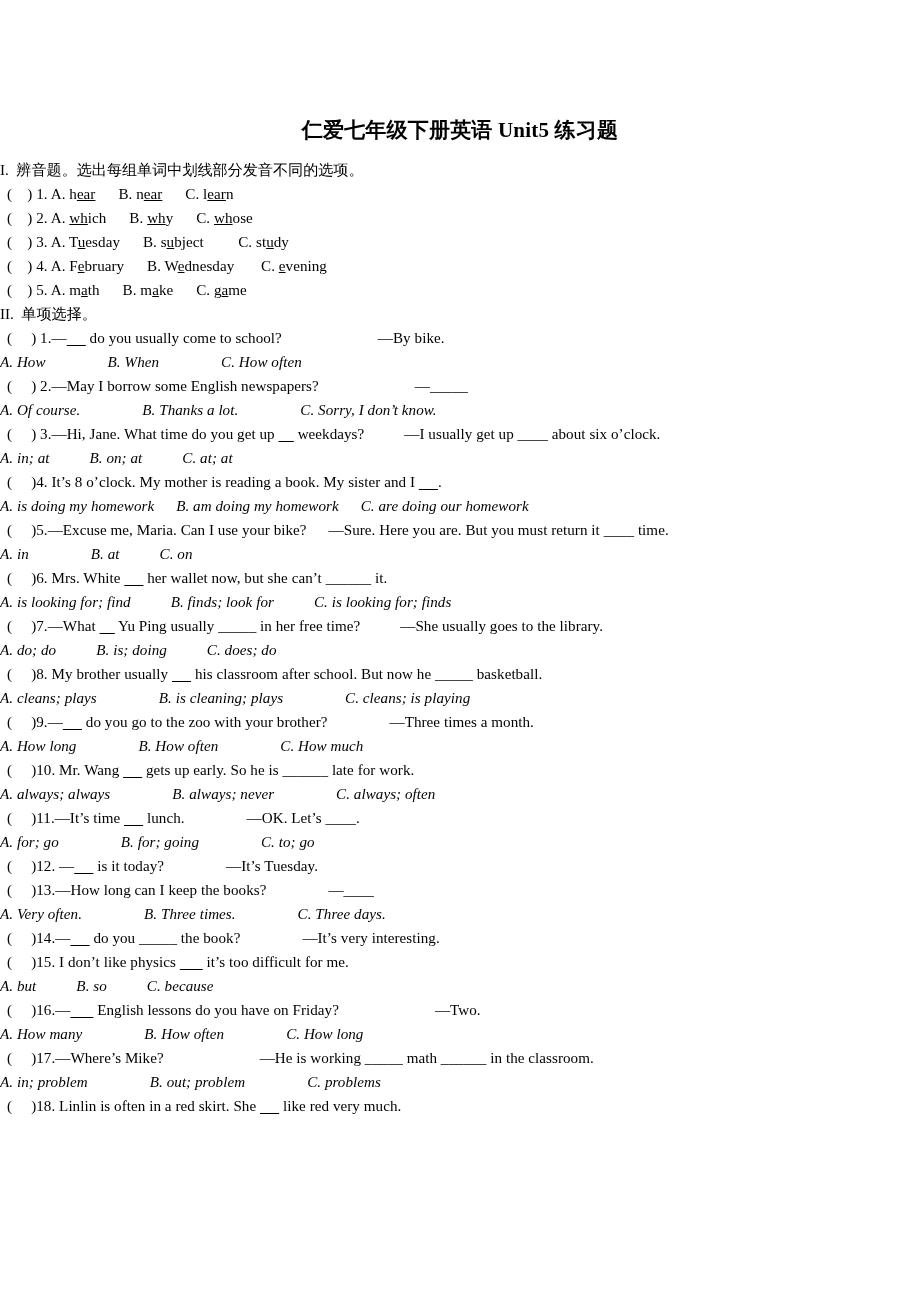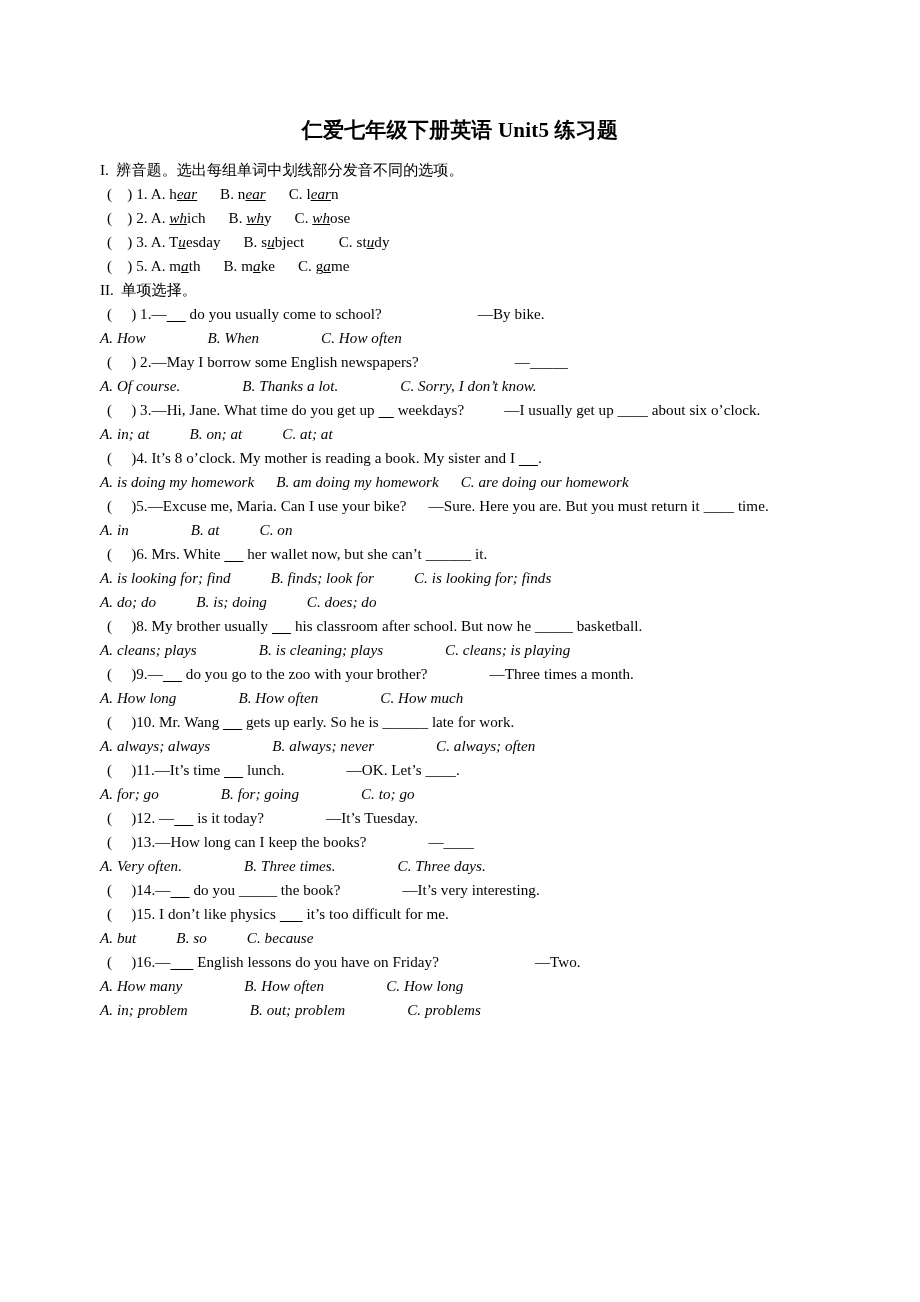--- a/index.html
+++ b/index.html
@@ -24,21 +24,20 @@
   .title {
     text-align: center;
     font-size: 21px;
     font-weight: bold;
     margin: 0;
     padding-top: 117px;
     letter-spacing: 0.2px;
     line-height: 1.25;
   }
   .body-block {
-    padding-left: 100px;
     padding-right: 40px;
     padding-top: 15px;
   }
   .line {
     font-size: 15.1px;
     line-height: 24px;
     white-space: pre;
     letter-spacing: 0.05px;
   }
   .sec-head {
@@ -50,21 +49,20 @@
     padding-left: 7px;
   }
   .opt-line {
     padding-left: 0px;
     font-style: italic;
   }
   u {
     text-decoration: underline;
     text-decoration-thickness: 1px;
     text-underline-offset: 1px;
-    font-style: italic;
   }
   .blank {
     text-decoration: underline;
     text-decoration-thickness: 1px;
     text-underline-offset: 2px;
   }
   .tab-s  { display: inline-block; width: 22px; }
   .tab-m  { display: inline-block; width: 40px; }
   .tab-l  { display: inline-block; width: 62px; }
   .tab-xl { display: inline-block; width: 96px; }
@@ -76,51 +74,55 @@
 
   <h1 class="title">仁爱七年级下册英语 Unit5 练习题</h1>
 
   <div class="body-block">
 
     <div class="sec-head">I.  辨音题。选出每组单词中划线部分发音不同的选项。</div>
     <div id="sec1-items">
         <div class="line q-line"><span>(    ) 1. A. h</span><u>ear</u><span>      B. n</span><u>ear</u><span>      C. l</span><u>ear</u><span>n</span></div>
         <div class="line q-line"><span>(    ) 2. A. </span><u>wh</u><span>ich      B. </span><u>wh</u><span>y      C. </span><u>wh</u><span>ose</span></div>
         <div class="line q-line"><span>(    ) 3. A. T</span><u>u</u><span>esday      B. s</span><u>u</u><span>bject         C. st</span><u>u</u><span>dy</span></div>
+        <div class="line q-line"><span>(    ) 4. A. F</span><u>e</u><span>bruary      B. W</span><u>e</u><span>dnesday       C. </span><u>e</u><span>vening</span></div>
         <div class="line q-line"><span>(    ) 5. A. m</span><u>a</u><span>th      B. m</span><u>a</u><span>ke      C. g</span><u>a</u><span>me</span></div>
       </div>
 
     <div class="sec-head">II.  单项选择。</div>
     <div id="sec2-items">
         <div class="line q-line"><span>(     ) 1.—</span><span class="blank">&nbsp;&nbsp;&nbsp;&nbsp;&nbsp;</span><span> do you usually come to school?</span><span class="tab-xl"></span><span>—By bike.</span></div>
         <div class="line opt-line"><span>A. How</span><span class="tab-l"></span><span>B. When</span><span class="tab-l"></span><span>C. How often</span></div>
         <div class="line q-line"><span>(     ) 2.—May I borrow some English newspapers?</span><span class="tab-xl"></span><span>—_____</span></div>
         <div class="line opt-line"><span>A. Of course.</span><span class="tab-l"></span><span>B. Thanks a lot.</span><span class="tab-l"></span><span>C. Sorry, I don’t know.</span></div>
         <div class="line q-line"><span>(     ) 3.—Hi, Jane. What time do you get up </span><span class="blank">&nbsp;&nbsp;&nbsp;&nbsp;</span><span> weekdays?</span><span class="tab-m"></span><span>—I usually get up ____ about six o’clock.</span></div>
         <div class="line opt-line"><span>A. in; at</span><span class="tab-m"></span><span>B. on; at</span><span class="tab-m"></span><span>C. at; at</span></div>
         <div class="line q-line"><span>(     )4. It’s 8 o’clock. My mother is reading a book. My sister and I </span><span class="blank">&nbsp;&nbsp;&nbsp;&nbsp;&nbsp;</span><span>.</span></div>
         <div class="line opt-line"><span>A. is doing my homework</span><span class="tab-s"></span><span>B. am doing my homework</span><span class="tab-s"></span><span>C. are doing our homework</span></div>
         <div class="line q-line"><span>(     )5.—Excuse me, Maria. Can I use your bike?</span><span class="tab-s"></span><span>—Sure. Here you are. But you must return it ____ time.</span></div>
         <div class="line opt-line"><span>A. in</span><span class="tab-l"></span><span>B. at</span><span class="tab-m"></span><span>C. on</span></div>
         <div class="line q-line"><span>(     )6. Mrs. White </span><span class="blank">&nbsp;&nbsp;&nbsp;&nbsp;&nbsp;</span><span> her wallet now, but she can’t ______ it.</span></div>
         <div class="line opt-line"><span>A. is looking for; find</span><span class="tab-m"></span><span>B. finds; look for</span><span class="tab-m"></span><span>C. is looking for; finds</span></div>
+        <div class="line q-line"><span>(     )7.—What </span><span class="blank">&nbsp;&nbsp;&nbsp;&nbsp;</span><span> Yu Ping usually _____ in her free time?</span><span class="tab-m"></span><span>—She usually goes to the library.</span></div>
         <div class="line opt-line"><span>A. do; do</span><span class="tab-m"></span><span>B. is; doing</span><span class="tab-m"></span><span>C. does; do</span></div>
         <div class="line q-line"><span>(     )8. My brother usually </span><span class="blank">&nbsp;&nbsp;&nbsp;&nbsp;&nbsp;</span><span> his classroom after school. But now he _____ basketball.</span></div>
         <div class="line opt-line"><span>A. cleans; plays</span><span class="tab-l"></span><span>B. is cleaning; plays</span><span class="tab-l"></span><span>C. cleans; is playing</span></div>
         <div class="line q-line"><span>(     )9.—</span><span class="blank">&nbsp;&nbsp;&nbsp;&nbsp;&nbsp;</span><span> do you go to the zoo with your brother?</span><span class="tab-l"></span><span>—Three times a month.</span></div>
         <div class="line opt-line"><span>A. How long</span><span class="tab-l"></span><span>B. How often</span><span class="tab-l"></span><span>C. How much</span></div>
         <div class="line q-line"><span>(     )10. Mr. Wang </span><span class="blank">&nbsp;&nbsp;&nbsp;&nbsp;&nbsp;</span><span> gets up early. So he is ______ late for work.</span></div>
         <div class="line opt-line"><span>A. always; always</span><span class="tab-l"></span><span>B. always; never</span><span class="tab-l"></span><span>C. always; often</span></div>
         <div class="line q-line"><span>(     )11.—It’s time </span><span class="blank">&nbsp;&nbsp;&nbsp;&nbsp;&nbsp;</span><span> lunch.</span><span class="tab-l"></span><span>—OK. Let’s ____.</span></div>
         <div class="line opt-line"><span>A. for; go</span><span class="tab-l"></span><span>B. for; going</span><span class="tab-l"></span><span>C. to; go</span></div>
         <div class="line q-line"><span>(     )12. —</span><span class="blank">&nbsp;&nbsp;&nbsp;&nbsp;&nbsp;</span><span> is it today?</span><span class="tab-l"></span><span>—It’s Tuesday.</span></div>
         <div class="line q-line"><span>(     )13.—How long can I keep the books?</span><span class="tab-l"></span><span>—____</span></div>
         <div class="line opt-line"><span>A. Very often.</span><span class="tab-l"></span><span>B. Three times.</span><span class="tab-l"></span><span>C. Three days.</span></div>
         <div class="line q-line"><span>(     )14.—</span><span class="blank">&nbsp;&nbsp;&nbsp;&nbsp;&nbsp;</span><span> do you _____ the book?</span><span class="tab-l"></span><span>—It’s very interesting.</span></div>
         <div class="line q-line"><span>(     )15. I don’t like physics </span><span class="blank">&nbsp;&nbsp;&nbsp;&nbsp;&nbsp;&nbsp;</span><span> it’s too difficult for me.</span></div>
         <div class="line opt-line"><span>A. but</span><span class="tab-m"></span><span>B. so</span><span class="tab-m"></span><span>C. because</span></div>
         <div class="line q-line"><span>(     )16.—</span><span class="blank">&nbsp;&nbsp;&nbsp;&nbsp;&nbsp;&nbsp;</span><span> English lessons do you have on Friday?</span><span class="tab-xl"></span><span>—Two.</span></div>
         <div class="line opt-line"><span>A. How many</span><span class="tab-l"></span><span>B. How often</span><span class="tab-l"></span><span>C. How long</span></div>
+        <div class="line q-line"><span>(     )17.—Where’s Mike?</span><span class="tab-xl"></span><span>—He is working _____ math ______ in the classroom.</span></div>
         <div class="line opt-line"><span>A. in; problem</span><span class="tab-l"></span><span>B. out; problem</span><span class="tab-l"></span><span>C. problems</span></div>
+        <div class="line q-line"><span>(     )18. Linlin is often in a red skirt. She </span><span class="blank">&nbsp;&nbsp;&nbsp;&nbsp;&nbsp;</span><span> like red very much.</span></div>
       </div>
 
   </div>
 </div>
 
 </body></html>

